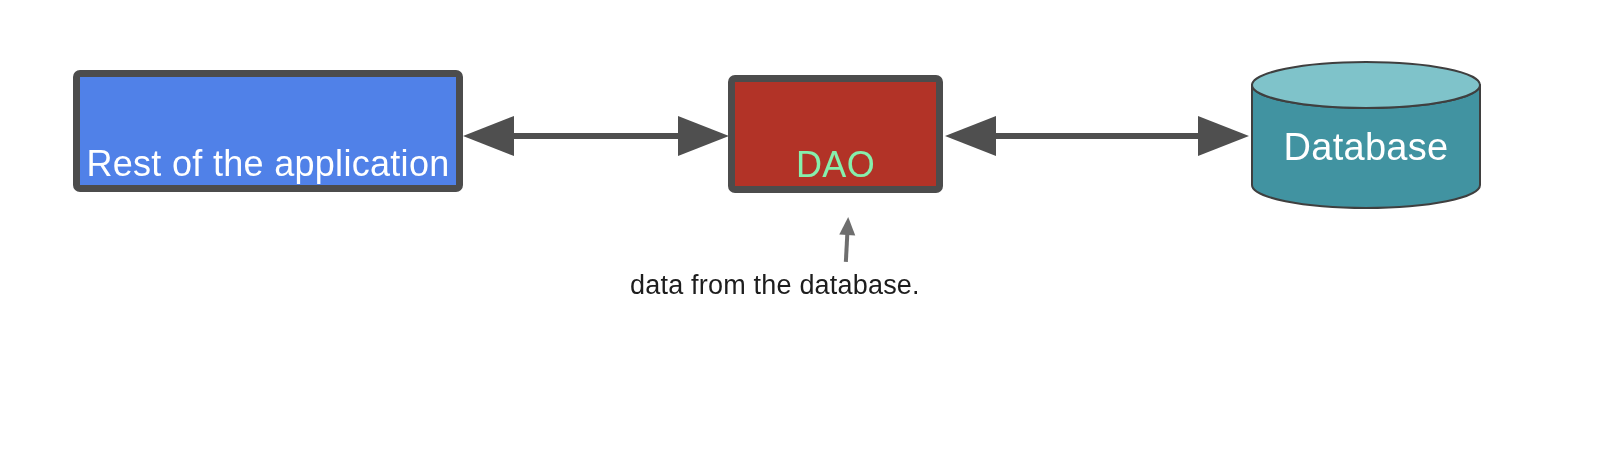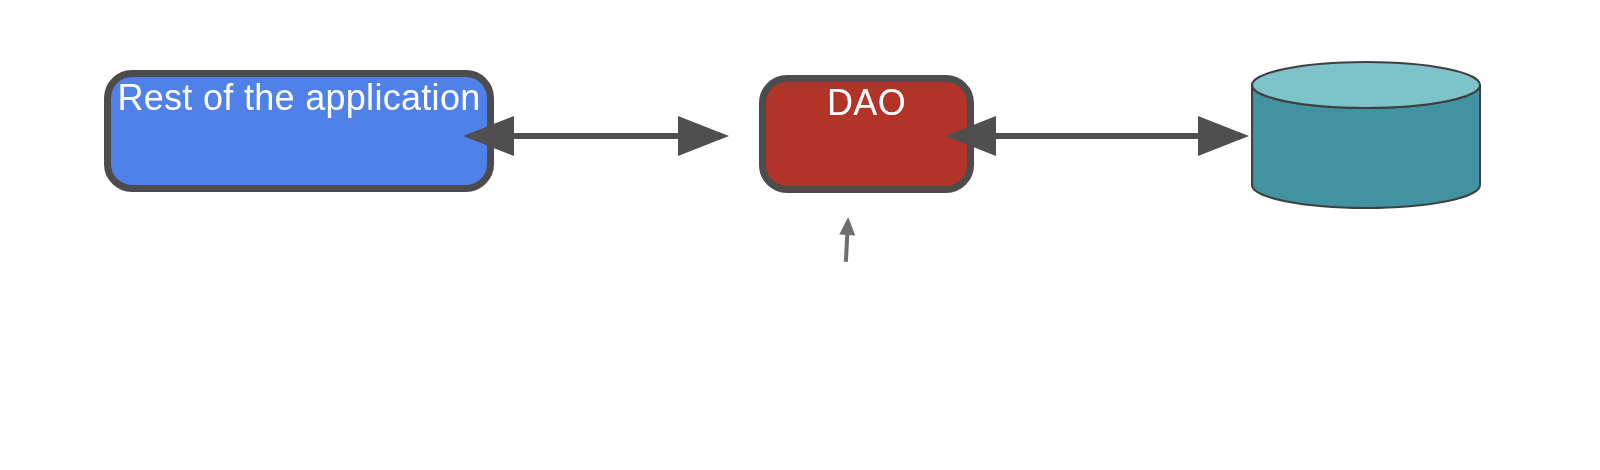--- a/index.html
+++ b/index.html
@@ -11,30 +11,29 @@
   .canvas {
     position: relative;
     width: 1600px;
     height: 470px;
     overflow: hidden;
     background: #ffffff;
   }
   .node {
     position: absolute;
     display: flex;
-    align-items: flex-start;
+    align-items: flex-end;
     justify-content: center;
     border-style: solid;
     border-width: 7px;
-    border-radius: 28px;
+    border-radius: 7px;
     box-sizing: border-box;
     font-size: 36px;
     font-weight: 400;
     letter-spacing: 0.3px;
-    margin-left: 31px;
   }
   .node-app {
     left: 73px;
     top: 70px;
     width: 390px;
     height: 122px;
   }
   .node-dao {
     left: 728px;
     top: 75px;
@@ -96,42 +95,46 @@
   </div>
 
   <div class="connector connector-1" style="color: rgb(79, 79, 79);">
     <svg width="268" height="44" viewBox="0 0 268 44">
       <line x1="46" y1="22" x2="222" y2="22" stroke="currentColor" stroke-width="6"></line>
       <polygon points="1,22 52,2 52,42" fill="currentColor"></polygon>
       <polygon points="267,22 216,2 216,42" fill="currentColor"></polygon>
     </svg>
   </div>
 
-  <div class="node node-dao" style="background-color: rgb(178, 51, 39); border-color: rgb(76, 76, 76); color: #ffffff;">
+  <div class="node node-dao" style="background-color: rgb(178, 51, 39); border-color: rgb(76, 76, 76); color: #86efac;">
     <span>DAO</span>
   </div>
 
   <div class="connector connector-2" style="color: rgb(79, 79, 79);">
     <svg width="306" height="44" viewBox="0 0 306 44">
       <line x1="46" y1="22" x2="260" y2="22" stroke="currentColor" stroke-width="6"></line>
       <polygon points="1,22 52,2 52,42" fill="currentColor"></polygon>
       <polygon points="305,22 254,2 254,42" fill="currentColor"></polygon>
     </svg>
   </div>
 
   <div class="cylinder">
     <svg width="232" height="150" viewBox="0 0 232 150">
       <path d="M 2 25 A 114 23 0 0 0 230 25 L 230 125 A 114 23 0 0 1 2 125 Z" stroke-width="2" stroke-linejoin="round" style="fill: rgb(65, 147, 161); stroke: rgb(63, 63, 63);"></path>
       <ellipse cx="116" cy="25" rx="114" ry="23" stroke-width="2" style="fill: rgb(127, 195, 202); stroke: rgb(63, 63, 63);"></ellipse>
     </svg>
   </div>
+  <div class="db-label" style="color: rgb(255, 255, 255);">
+    <span>Database</span>
+  </div>
 
   <div class="pointer-arrow" style="color: rgb(110, 110, 110);">
     <svg width="18" height="46" viewBox="0 0 18 46">
       <line x1="9" y1="13" x2="9" y2="45" stroke="currentColor" stroke-width="4"></line>
       <polygon points="9,0 1,18 17,18" fill="currentColor"></polygon>
     </svg>
   </div>
 
   <div class="annotation-text" style="color: rgb(29, 29, 29);">
+    <div>data from the database.</div>
   </div>
 
 </div>
 
 </body></html>

